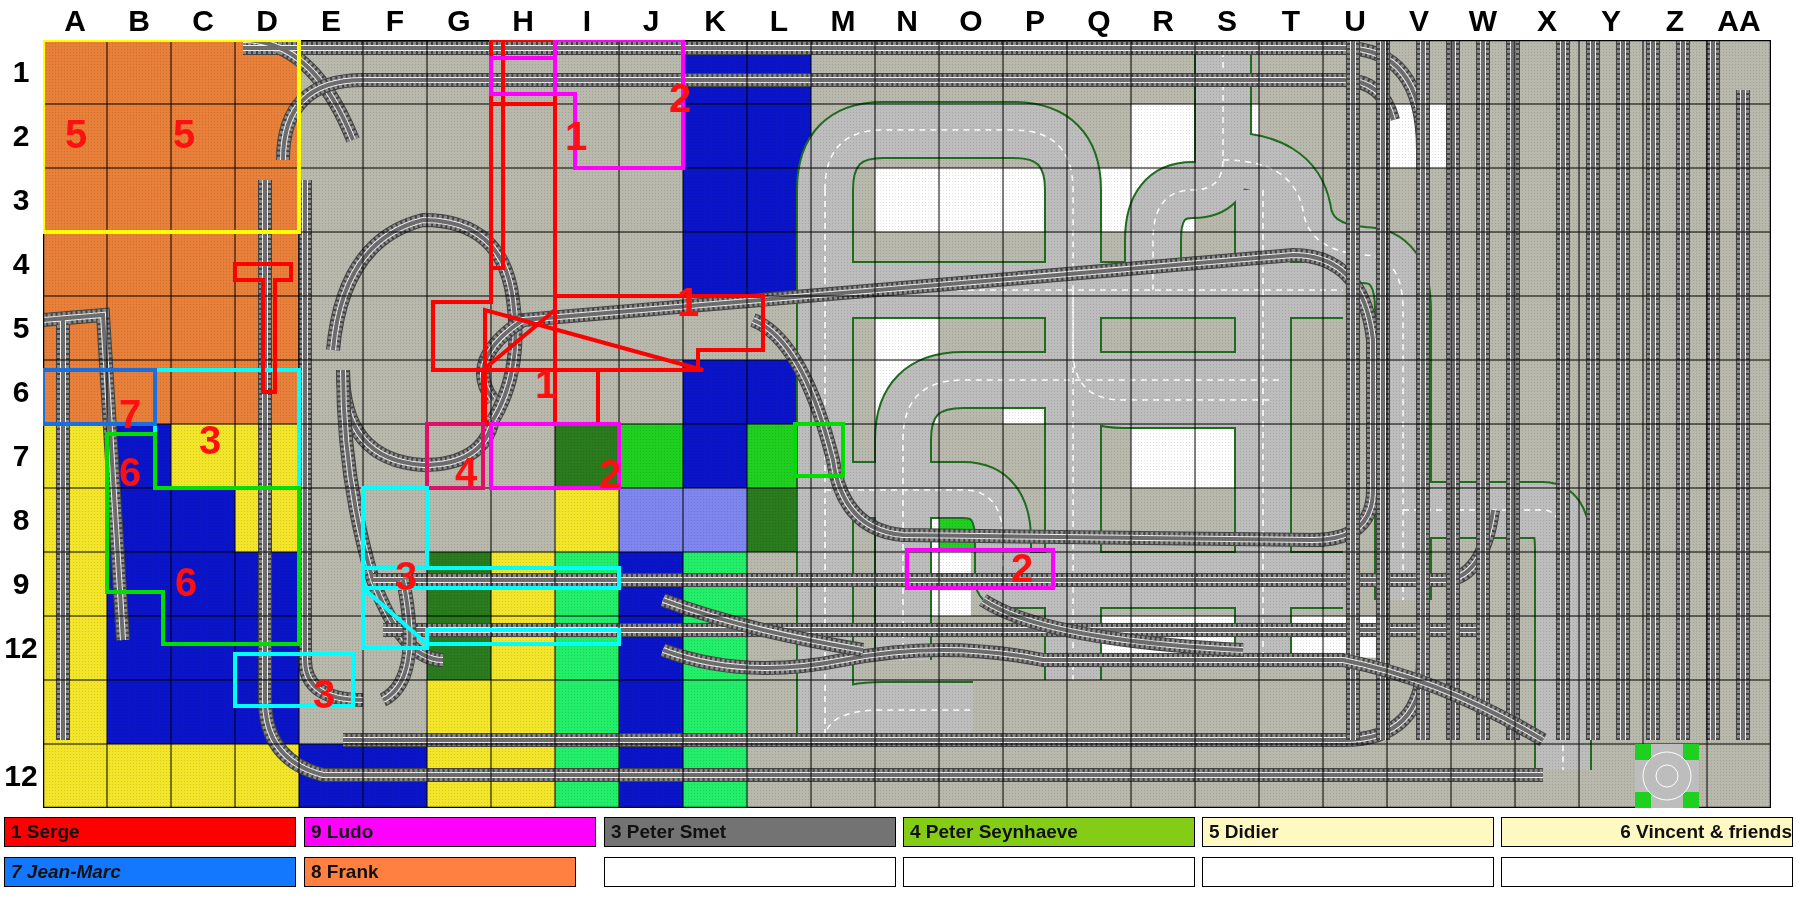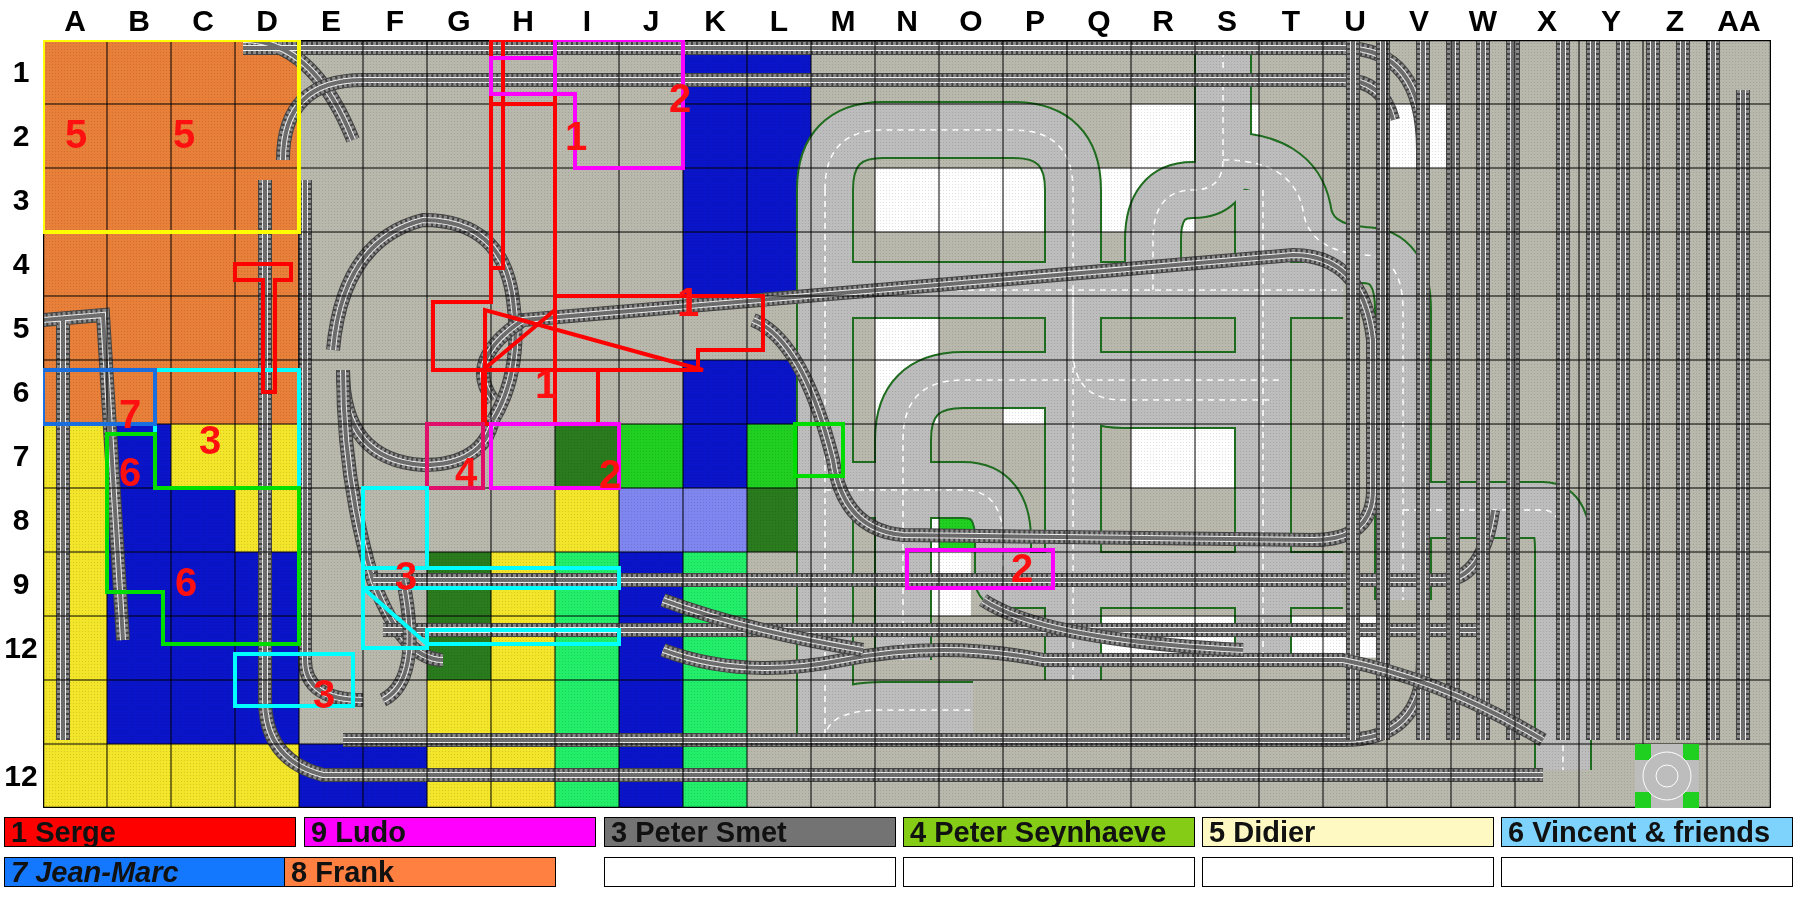--- a/index.html
+++ b/index.html
@@ -1,21 +1,21 @@
 <!DOCTYPE html>
 <html><head>
 <meta charset="utf-8">
 <style>
   html,body{margin:0;padding:0;background:#fff;}
   body{width:1800px;height:900px;position:relative;overflow:hidden;font-family:"Liberation Sans",sans-serif;}
   .col-label{position:absolute;top:2px;width:64px;text-align:center;font-weight:bold;font-size:30px;color:#000;line-height:38px;}
   .row-label{position:absolute;left:0;width:42px;text-align:center;font-weight:bold;font-size:30px;color:#000;line-height:64px;}
   #board{position:absolute;left:43px;top:40px;width:1728px;height:768px;}
   #board svg{position:absolute;left:0;top:0;}
-  .legend{position:absolute;height:30px;border:1px solid #000;box-sizing:border-box;font-weight:bold;font-size:29px;line-height:28px;padding-left:6px;color:#111;white-space:nowrap;overflow:hidden;}
+  .legend{position:absolute;height:30px;border:1px solid #000;box-sizing:border-box;font-weight:bold;font-size:19px;line-height:28px;padding-left:6px;color:#111;white-space:nowrap;overflow:hidden;}
 </style>
 </head>
 <body>
 
 <div id="col-labels">
     <div class="col-label" style="left: 43px;">A</div>
     <div class="col-label" style="left: 107px;">B</div>
     <div class="col-label" style="left: 171px;">C</div>
     <div class="col-label" style="left: 235px;">D</div>
     <div class="col-label" style="left: 299px;">E</div>
@@ -301,20 +301,20 @@
       </g>
   </svg>
 </div>
 
 <div id="legend">
     <div class="legend" style="left: 4px; top: 817px; width: 292px; background: rgb(255, 0, 0);">1 Serge</div>
     <div class="legend" style="left: 304px; top: 817px; width: 292px; background: rgb(255, 0, 255);">9 Ludo</div>
     <div class="legend" style="left: 604px; top: 817px; width: 292px; background: #737373;">3 Peter Smet</div>
     <div class="legend" style="left: 903px; top: 817px; width: 292px; background: #84cc16;">4 Peter Seynhaeve</div>
     <div class="legend" style="left: 1202px; top: 817px; width: 292px; background: #fef9c3;">5 Didier</div>
-    <div class="legend" style="left: 1501px; top: 817px; width: 292px; background: #7dd3fc;">6 Vincent &amp; friends</div>
+    <div class="legend" style="left: 1501px; top: 817px; width: 292px; background: #fef9c3; text-align: right;">6 Vincent &amp; friends</div>
     <div class="legend" style="left: 4px; top: 857px; width: 292px; background: rgb(20, 120, 255); font-style: italic;">7 Jean-Marc</div>
-    <div class="legend" style="left: 284px; top: 857px; width: 272px; background: rgb(255, 128, 64);">8 Frank</div>
+    <div class="legend" style="left: 304px; top: 857px; width: 272px; background: rgb(255, 128, 64);">8 Frank</div>
     <div class="legend" style="left: 604px; top: 857px; width: 292px; background: rgb(255, 255, 255);"></div>
     <div class="legend" style="left: 903px; top: 857px; width: 292px; background: rgb(255, 255, 255);"></div>
     <div class="legend" style="left: 1202px; top: 857px; width: 292px; background: rgb(255, 255, 255);"></div>
     <div class="legend" style="left: 1501px; top: 857px; width: 292px; background: rgb(255, 255, 255);"></div>
   </div>
 
 </body></html>

